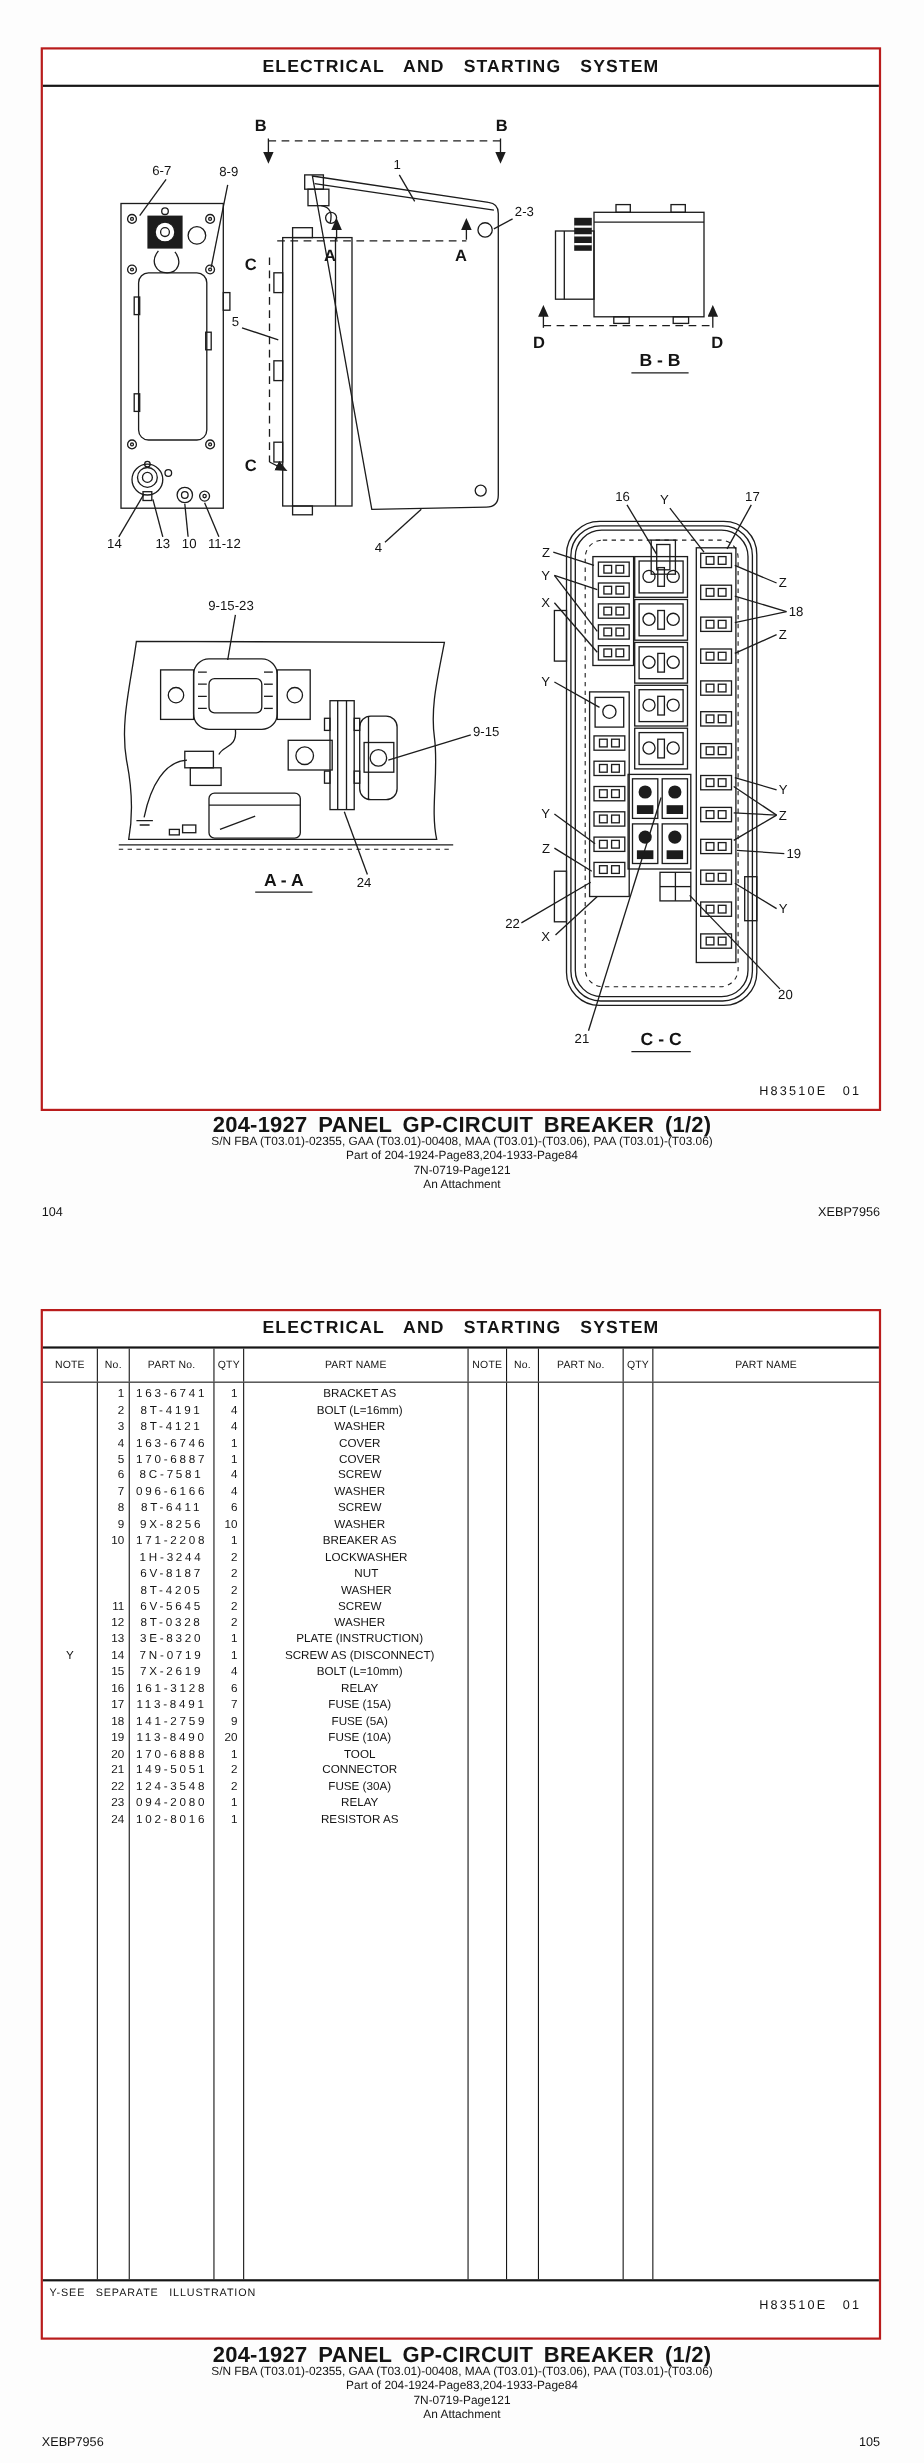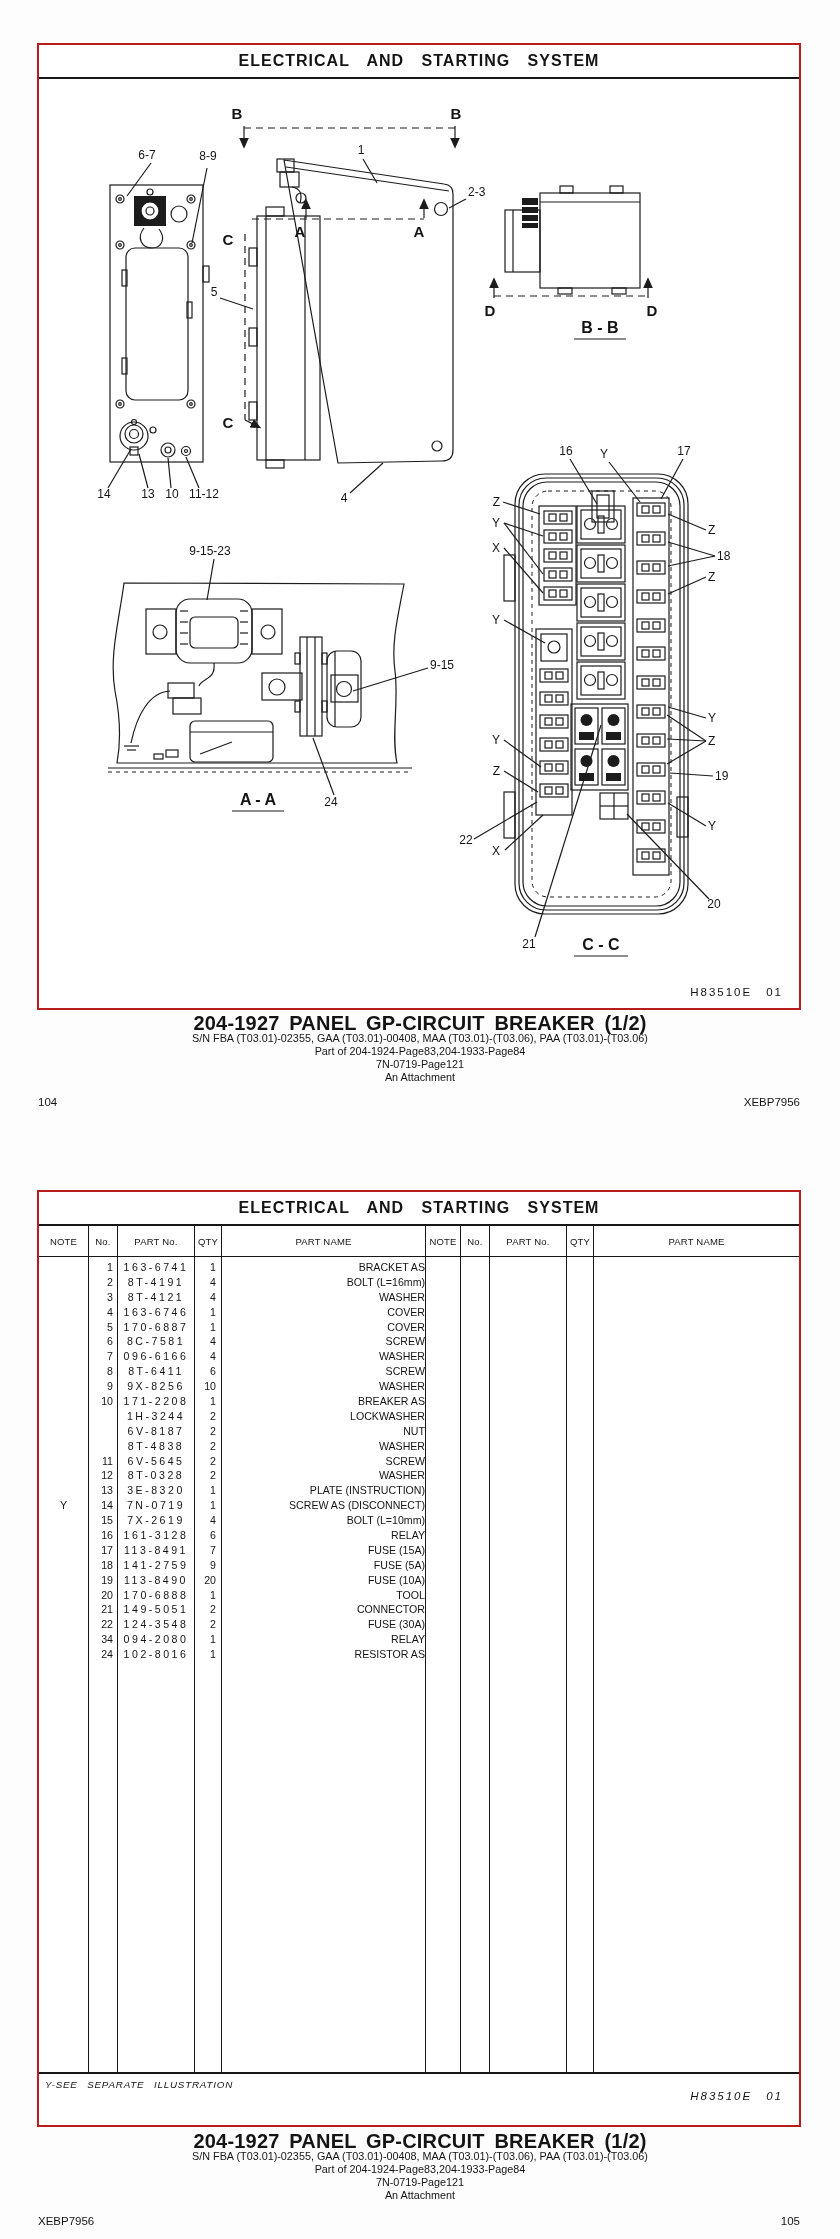--- a/index.html
+++ b/index.html
@@ -22,23 +22,23 @@
       font-size:9.5px;letter-spacing:0.2px;}
   .hc:last-child{border-right:none;}
   .tbody{height:815px;border-bottom:2px solid #161616;}
   .col{border-right:1.5px solid #161616;padding-top:3px;overflow:hidden;box-sizing:border-box;}
   .col:last-child{border-right:none;}
   .cell{height:14.9px;font-size:10.6px;line-height:14.9px;white-space:nowrap;}
   .cell.note{text-align:center;}
   .cell.no{text-align:right;padding-right:4px;}
   .cell.part{text-align:center;letter-spacing:2.5px;}
   .cell.qty{text-align:right;padding-right:5px;}
-  .cell.name{text-align:right;padding-left:7px;}
+  .cell.name{text-align:center;padding-left:7px;}
   .cell.name.indent{padding-left:19px;}
-  .tfoot{position:relative;height:38px;font-style:italic;}
+  .tfoot{position:relative;height:38px;}
   #footnote{position:absolute;left:6px;top:5px;font-size:9.8px;letter-spacing:0.8px;word-spacing:6px;}
   
   .caption{position:absolute;left:0;width:840px;text-align:center;}
   .cap-title{font-size:20px;font-weight:bold;letter-spacing:0.2px;word-spacing:4px;line-height:17px;text-align:center;}
   .cap-line{font-size:10.8px;line-height:13px;}
   .pageno{position:absolute;font-size:11.5px;margin-top:10px;}
   
   svg .ln{stroke:#1c1c1c;fill:none;stroke-width:1.2;}
   svg .dash{stroke:#1c1c1c;fill:none;stroke-width:1.2;stroke-dasharray:7 5;}
   svg .dash2{stroke:#1c1c1c;fill:none;stroke-width:1;stroke-dasharray:4 4;}
@@ -426,37 +426,37 @@
         <div class="cell no">13</div>
         <div class="cell no">14</div>
         <div class="cell no">15</div>
         <div class="cell no">16</div>
         <div class="cell no">17</div>
         <div class="cell no">18</div>
         <div class="cell no">19</div>
         <div class="cell no">20</div>
         <div class="cell no">21</div>
         <div class="cell no">22</div>
-        <div class="cell no">34</div>
+        <div class="cell no">23</div>
         <div class="cell no">24</div>
       </div>
     <div class="col" id="col-part">
         <div class="cell part">163-6741</div>
         <div class="cell part">8T-4191</div>
         <div class="cell part">8T-4121</div>
         <div class="cell part">163-6746</div>
         <div class="cell part">170-6887</div>
         <div class="cell part">8C-7581</div>
         <div class="cell part">096-6166</div>
         <div class="cell part">8T-6411</div>
         <div class="cell part">9X-8256</div>
         <div class="cell part">171-2208</div>
         <div class="cell part">1H-3244</div>
         <div class="cell part">6V-8187</div>
-        <div class="cell part">8T-4838</div>
+        <div class="cell part">8T-4205</div>
         <div class="cell part">6V-5645</div>
         <div class="cell part">8T-0328</div>
         <div class="cell part">3E-8320</div>
         <div class="cell part">7N-0719</div>
         <div class="cell part">7X-2619</div>
         <div class="cell part">161-3128</div>
         <div class="cell part">113-8491</div>
         <div class="cell part">141-2759</div>
         <div class="cell part">113-8490</div>
         <div class="cell part">170-6888</div>

